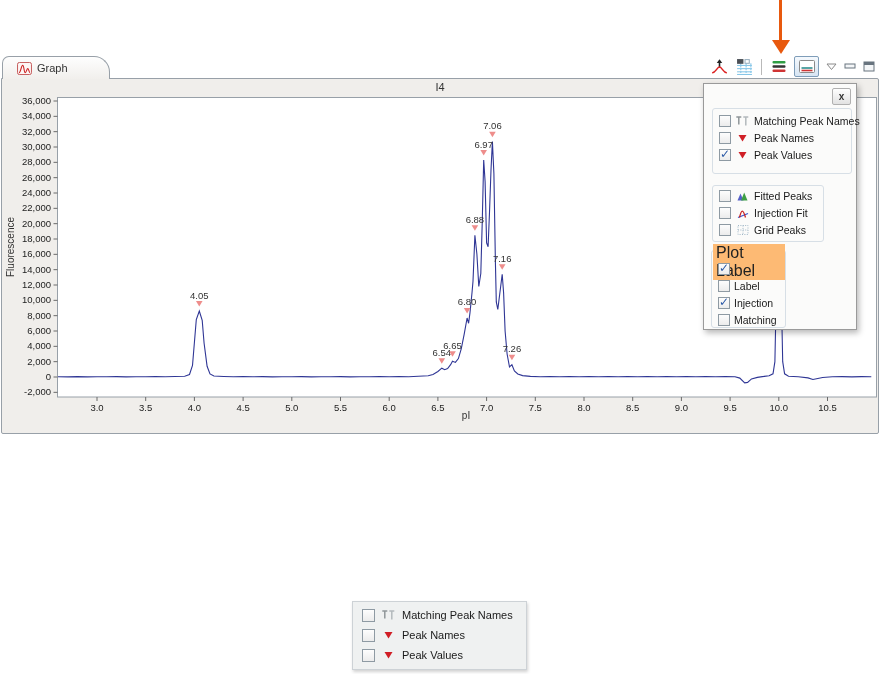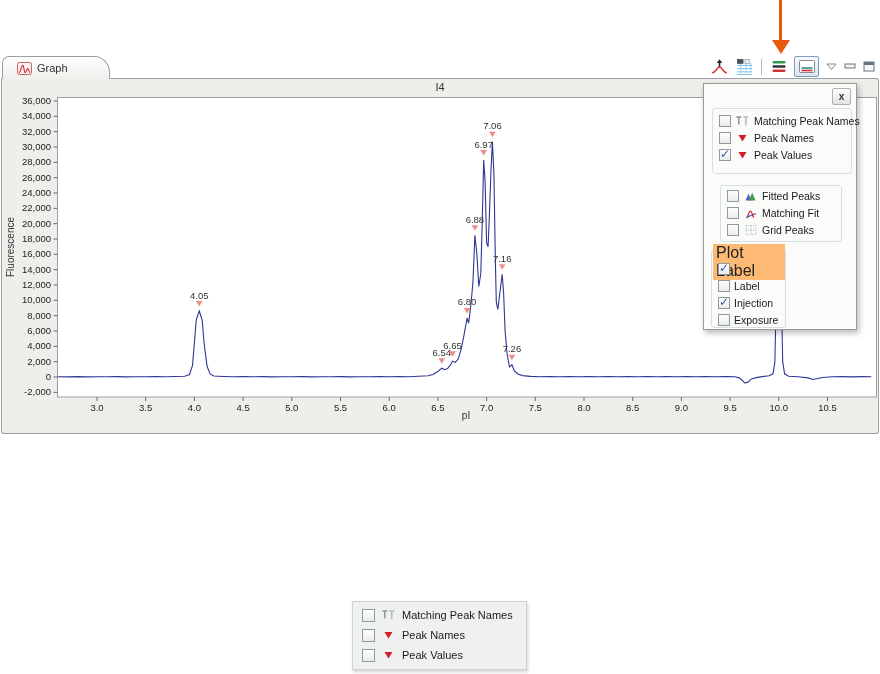--- a/index.html
+++ b/index.html
@@ -23,21 +23,21 @@
   #chart{position:absolute;left:0;top:78px;z-index:2}
   svg text{font-family:"Liberation Sans",sans-serif}
   
   .popup{position:absolute;left:703px;top:83px;width:154px;height:247px;background:#fbfbfa;
     border:1px solid #9a9a9a;box-shadow:2px 3px 6px rgba(0,0,0,.28);z-index:5;box-sizing:border-box}
   .popup-close{position:absolute;top:4px;right:5px;width:17px;height:15px;border:1px solid #b0b0b0;border-radius:2px;
     background:linear-gradient(#fefefe,#e2e2e2);font-size:10px;font-weight:bold;color:#333;
     display:flex;align-items:center;justify-content:center;line-height:1}
   .pgroup{position:absolute;border:1px solid #d7dfe6;border-radius:3px;box-sizing:border-box}
   #pgroup1{left:8px;top:24px;width:140px;height:66px;padding:6px 0 0 6px}
-  #pgroup2{left:16px;top:101px;width:122px;height:57px;padding:4px 0 0 6px}
+  #pgroup2{left:8px;top:101px;width:112px;height:57px;padding:4px 0 0 6px}
   #pgroup3{left:7px;top:166px;width:75px;height:78px;padding:12px 0 0 6px}
   .pgroup-title{position:absolute;top:-7px;left:1px;background:#fdba74;padding:0 3px;font-size:16px;color:#222}
   .cbrow{display:flex;align-items:flex-start;height:17px;gap:4px}
   .cb{width:12px;height:12px;flex:none;border:1px solid #8e9aa3;background:linear-gradient(#fdfdfd,#ececec);
     box-sizing:border-box;position:relative}
   .cb.checked::after{content:"\2713";position:absolute;left:0;top:-3px;font-size:12px;font-weight:bold;
     color:#2b59a6;font-family:"DejaVu Sans",sans-serif}
   .ricon{width:15px;height:12px;flex:none;display:flex;align-items:center;justify-content:center}
   .rlabel{font-size:10.5px;color:#1a1a1a;white-space:nowrap}
   
@@ -268,21 +268,21 @@
         <span class="rlabel">Fitted Peaks</span>
       </div>
       <div class="cbrow">
         <span class="cb"></span>
         <span class="ricon">
           <svg width="14" height="12" viewBox="0 0 12 12">
             <path d="M1,10.5 L11,6.5" stroke="#3a55d0" stroke-width="1.3" fill="none"></path>
             <path d="M2.5,10.5 C4.5,2 6,2 8.5,10.5" stroke="#c82020" stroke-width="1.3" fill="none"></path>
           </svg>
         </span>
-        <span class="rlabel">Matching Fit</span>
+        <span class="rlabel">Injection Fit</span>
       </div>
       <div class="cbrow">
         <span class="cb"></span>
         <span class="ricon">
           <svg width="14" height="12" viewBox="0 0 12 12">
             <g fill="none" stroke="#9fb6c6" stroke-width="1" stroke-dasharray="1,1.4">
               <rect x="1" y="1.5" width="10" height="9"></rect>
               <line x1="1" y1="6" x2="11" y2="6"></line>
               <line x1="6" y1="1.5" x2="6" y2="10.5"></line>
             </g>
@@ -300,21 +300,21 @@
       <div class="cbrow">
         <span class="cb"></span>
         <span class="rlabel">Label</span>
       </div>
       <div class="cbrow">
         <span class="cb checked"></span>
         <span class="rlabel">Injection</span>
       </div>
       <div class="cbrow">
         <span class="cb"></span>
-        <span class="rlabel">Exposure</span>
+        <span class="rlabel">Matching</span>
       </div>
     </div>
 </div>
 
 <div class="float-panel">
     <div class="cbrow">
       <span class="cb"></span>
       <span class="ricon">
         <svg width="15" height="12" viewBox="0 0 14 12">
           <g stroke="#8f9699" stroke-width="1.5">

